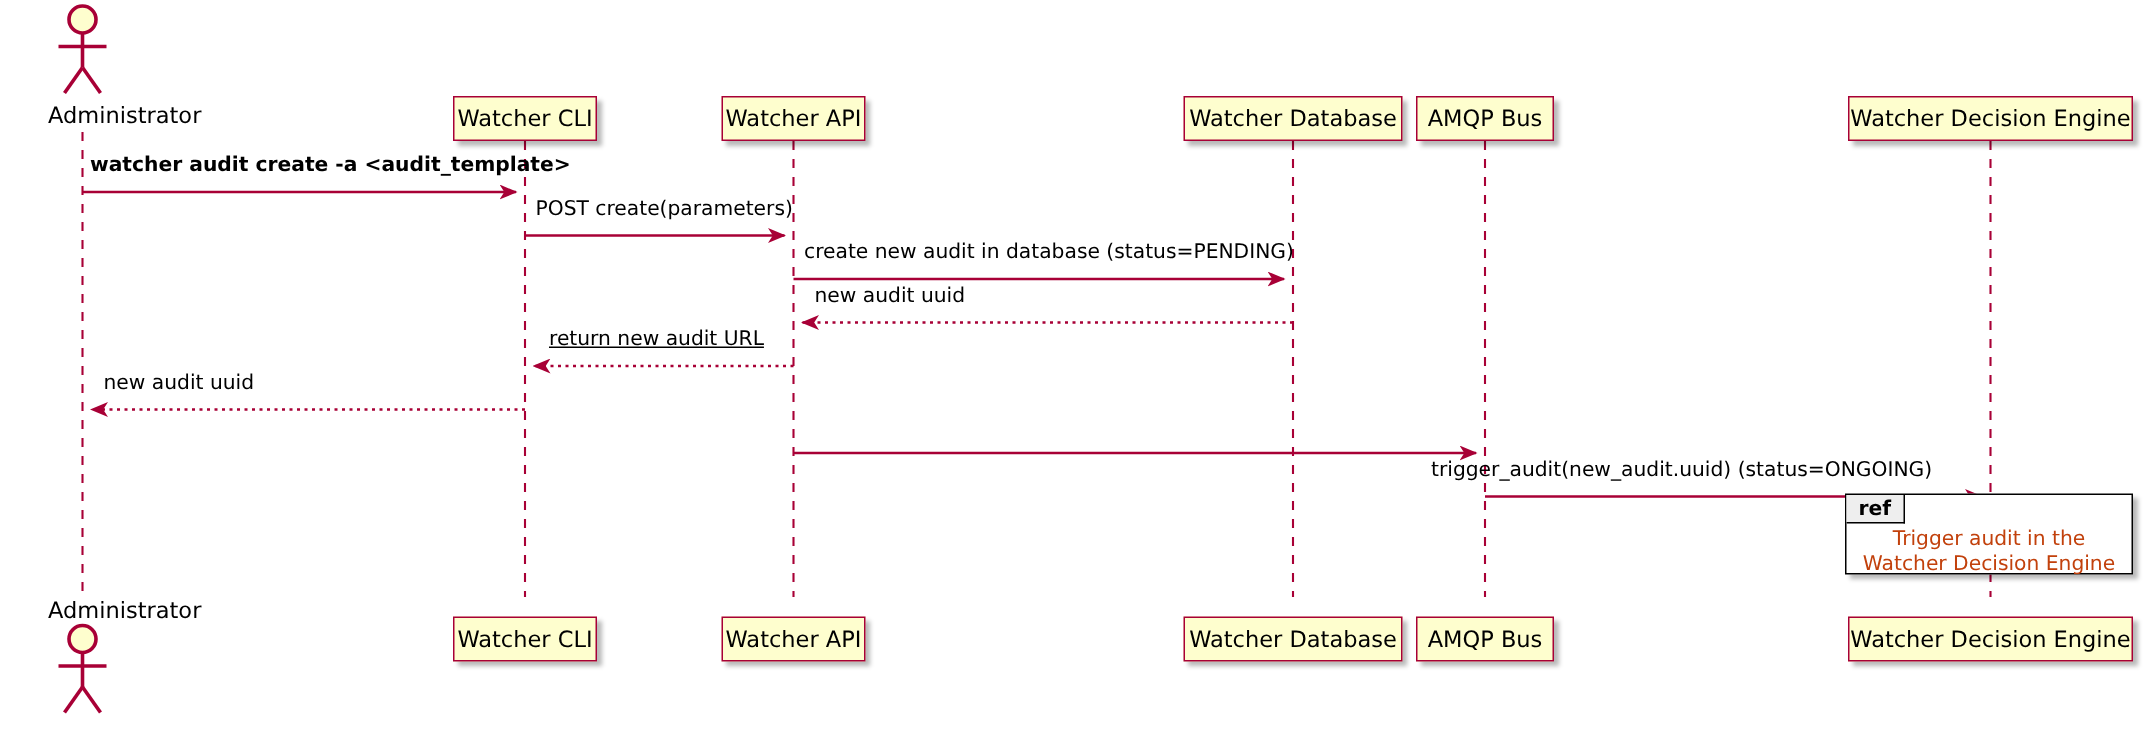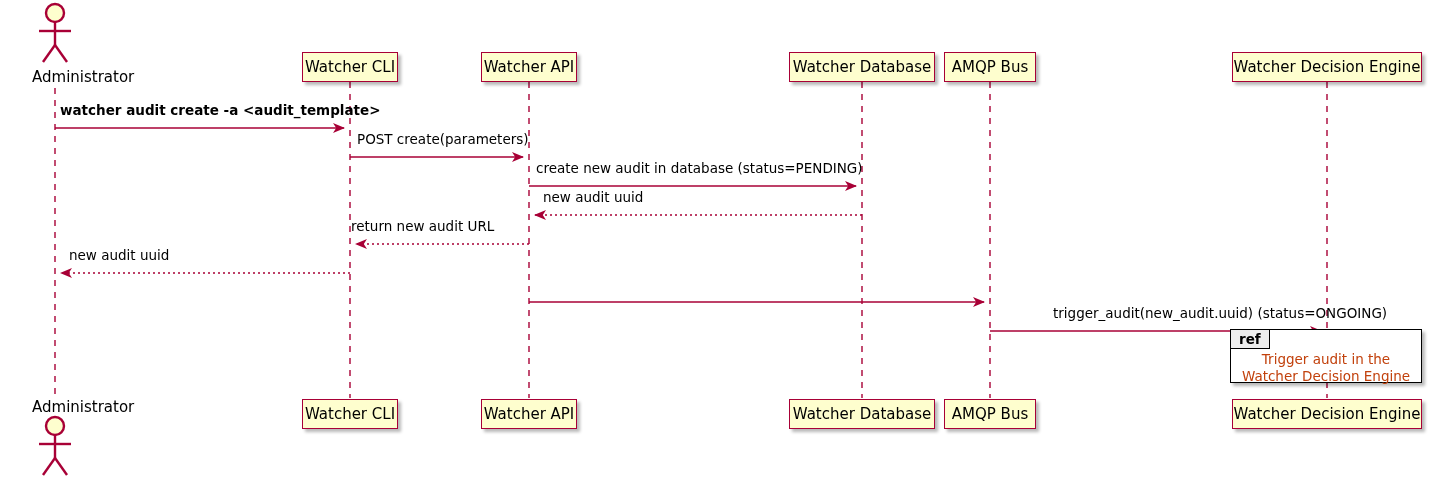--- a/index.html
+++ b/index.html
@@ -31,20 +31,21 @@
     border: 1.5px solid #A80036;
     box-shadow: 3px 3px 3px rgba(0,0,0,0.28);
     display: flex;
     align-items: center;
     justify-content: center;
     font-size: 15px;
     color: #000000;
     white-space: nowrap;
     height: 30px;
     line-height: 30px;
+    margin-top: 12px;
   }
   .actor-label {
     position: absolute;
     font-size: 15px;
     color: #000000;
     white-space: nowrap;
     margin-left: 24px;
   }
   .msg-label {
     position: absolute;
@@ -188,27 +189,27 @@
   </div>
   <div class="msg-label" style="left:357px; top:131px;">
     <span>POST create(parameters)</span>
   </div>
   <div class="msg-label" style="left:536px; top:160px;">
     <span>create new audit in database (status=PENDING)</span>
   </div>
   <div class="msg-label" style="left:543px; top:189px;">
     <span>new audit uuid</span>
   </div>
-  <div class="msg-label" style="left:351px; top:218px;">
+  <div class="msg-label" style="left:366px; top:218px;text-decoration:underline;">
     <span>return new audit URL</span>
   </div>
   <div class="msg-label" style="left:69px; top:247px;">
     <span>new audit uuid</span>
   </div>
-  <div class="msg-label" style="left:1053px; top:305px;">
+  <div class="msg-label" style="left:954px; top:305px;">
     <span>trigger_audit(new_audit.uuid) (status=ONGOING)</span>
   </div>
 
   <div class="ref-frame" style="left:1230px; top:329px; width:192px; height:54px;">
     <div class="ref-tab">
       <span>ref</span>
     </div>
     <div class="ref-body">
       <div>Trigger audit in the</div>
       <div>Watcher Decision Engine</div>

